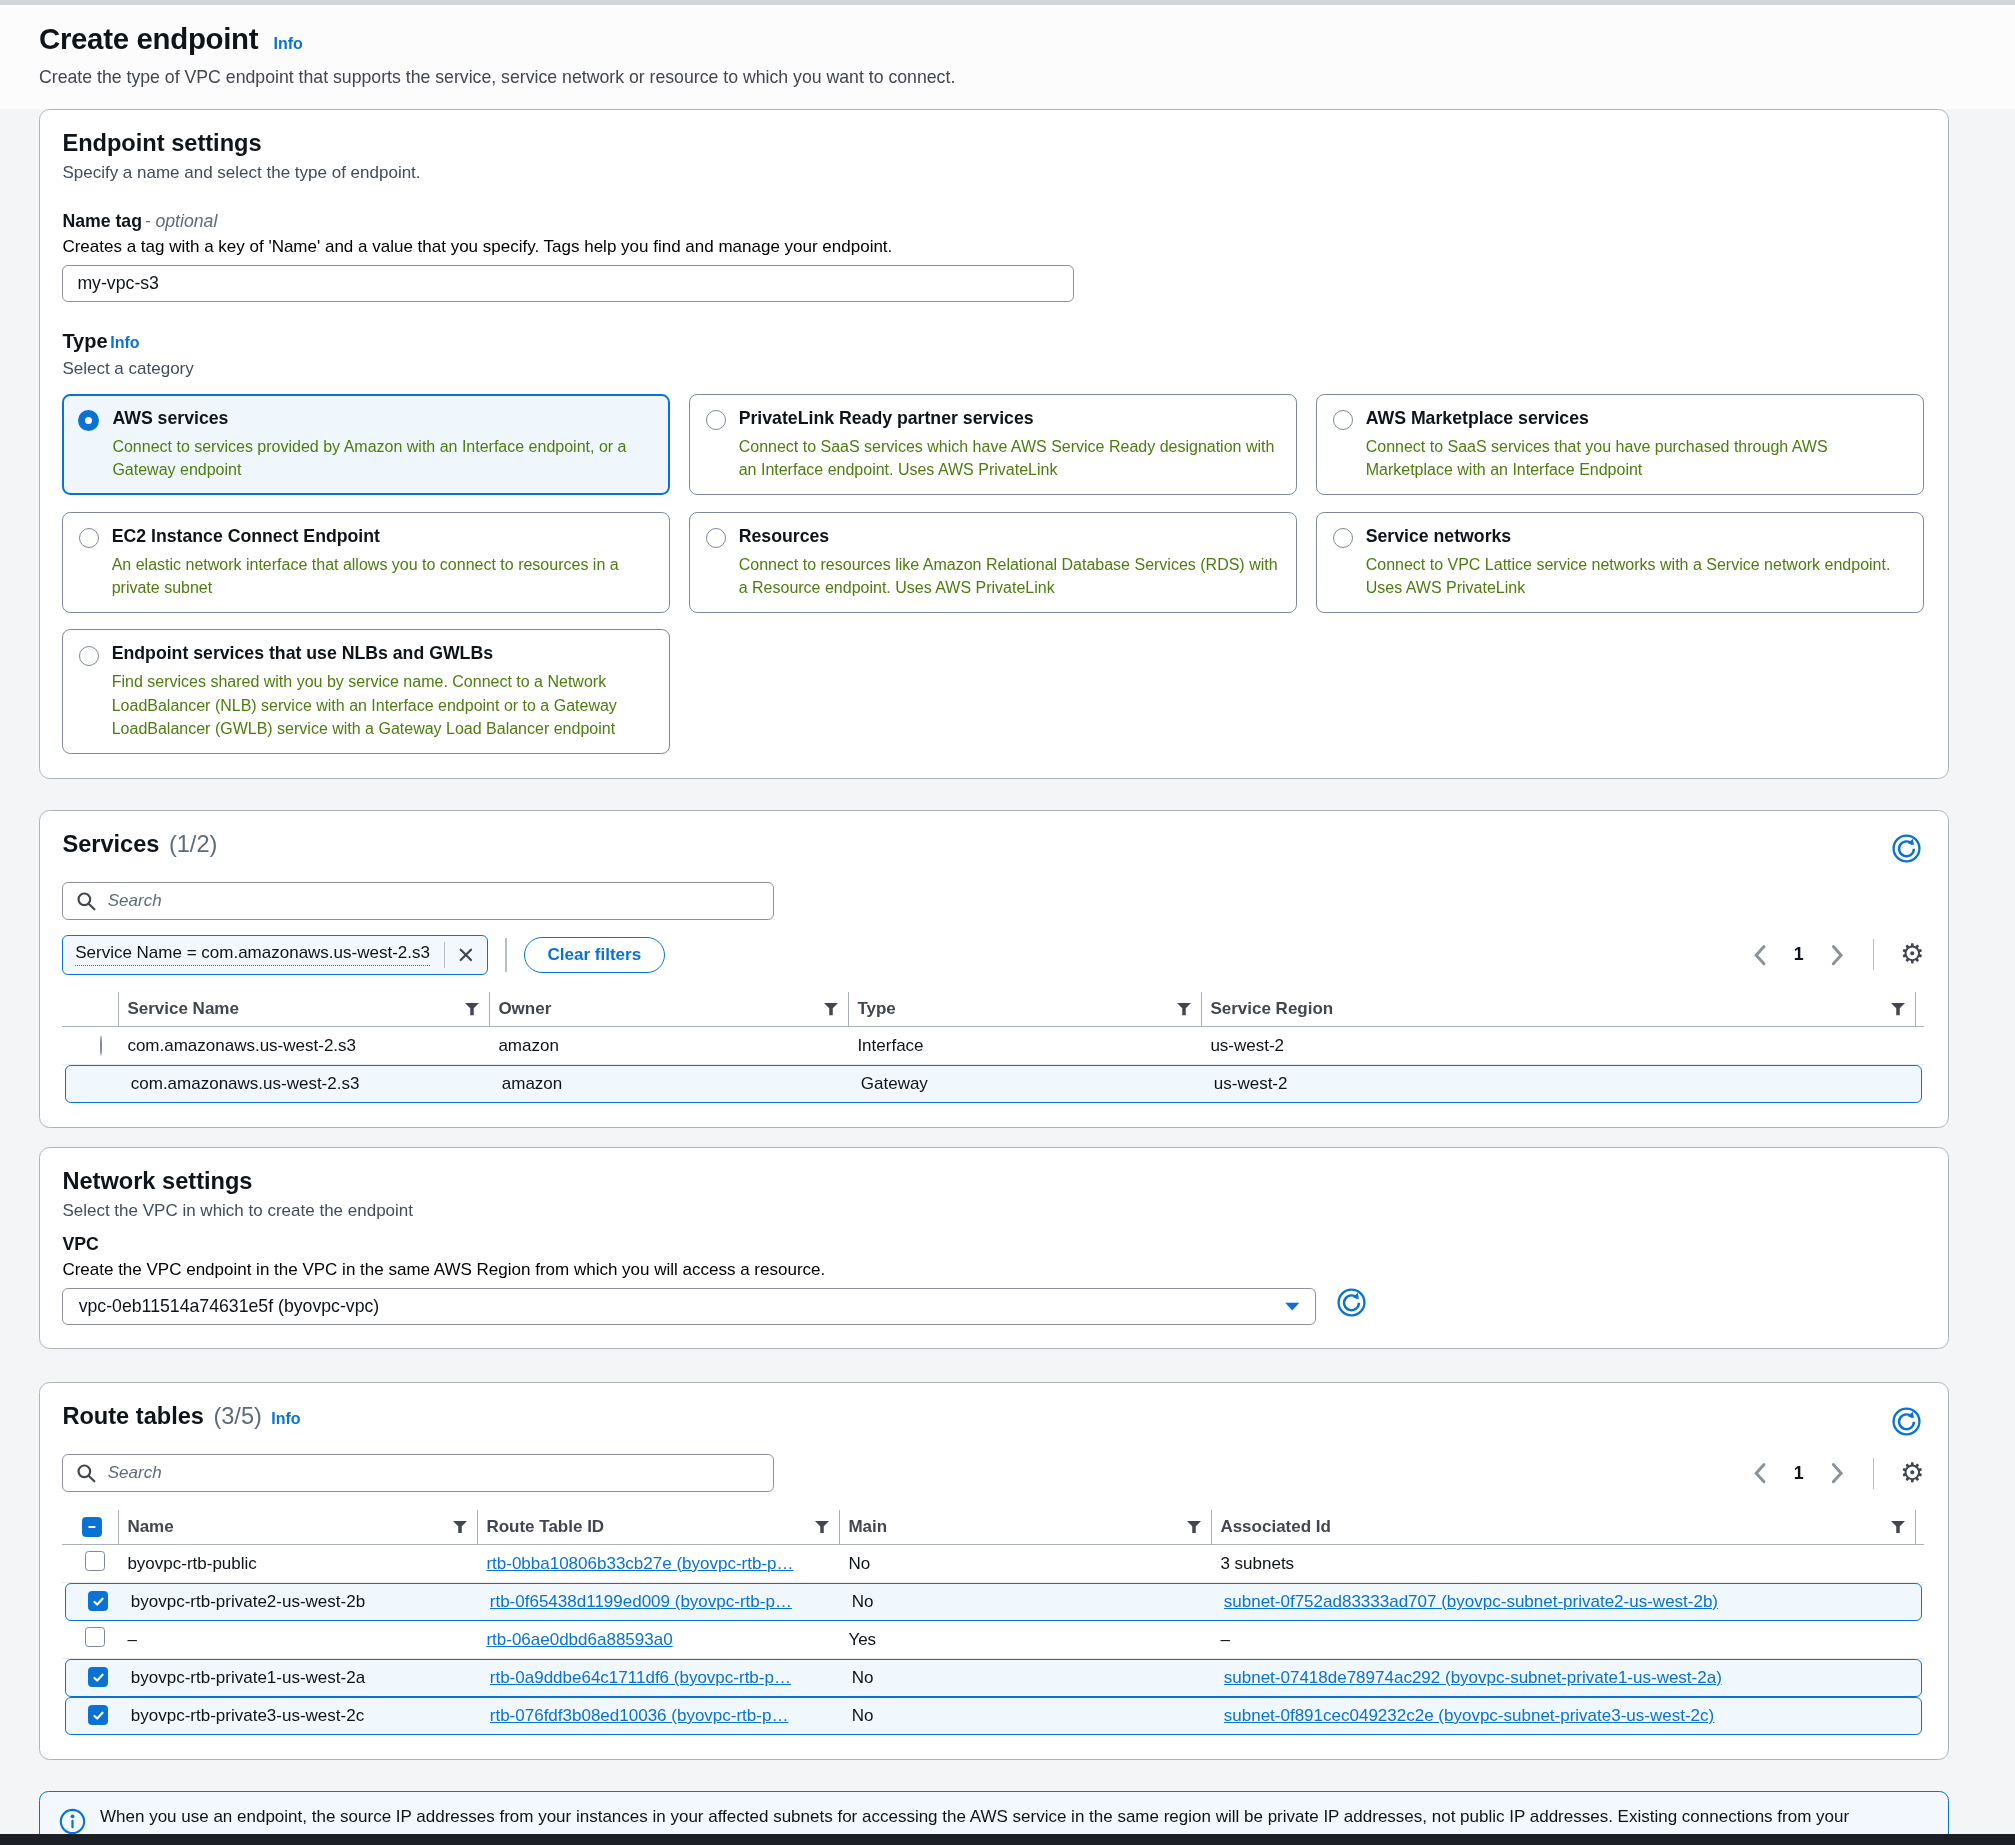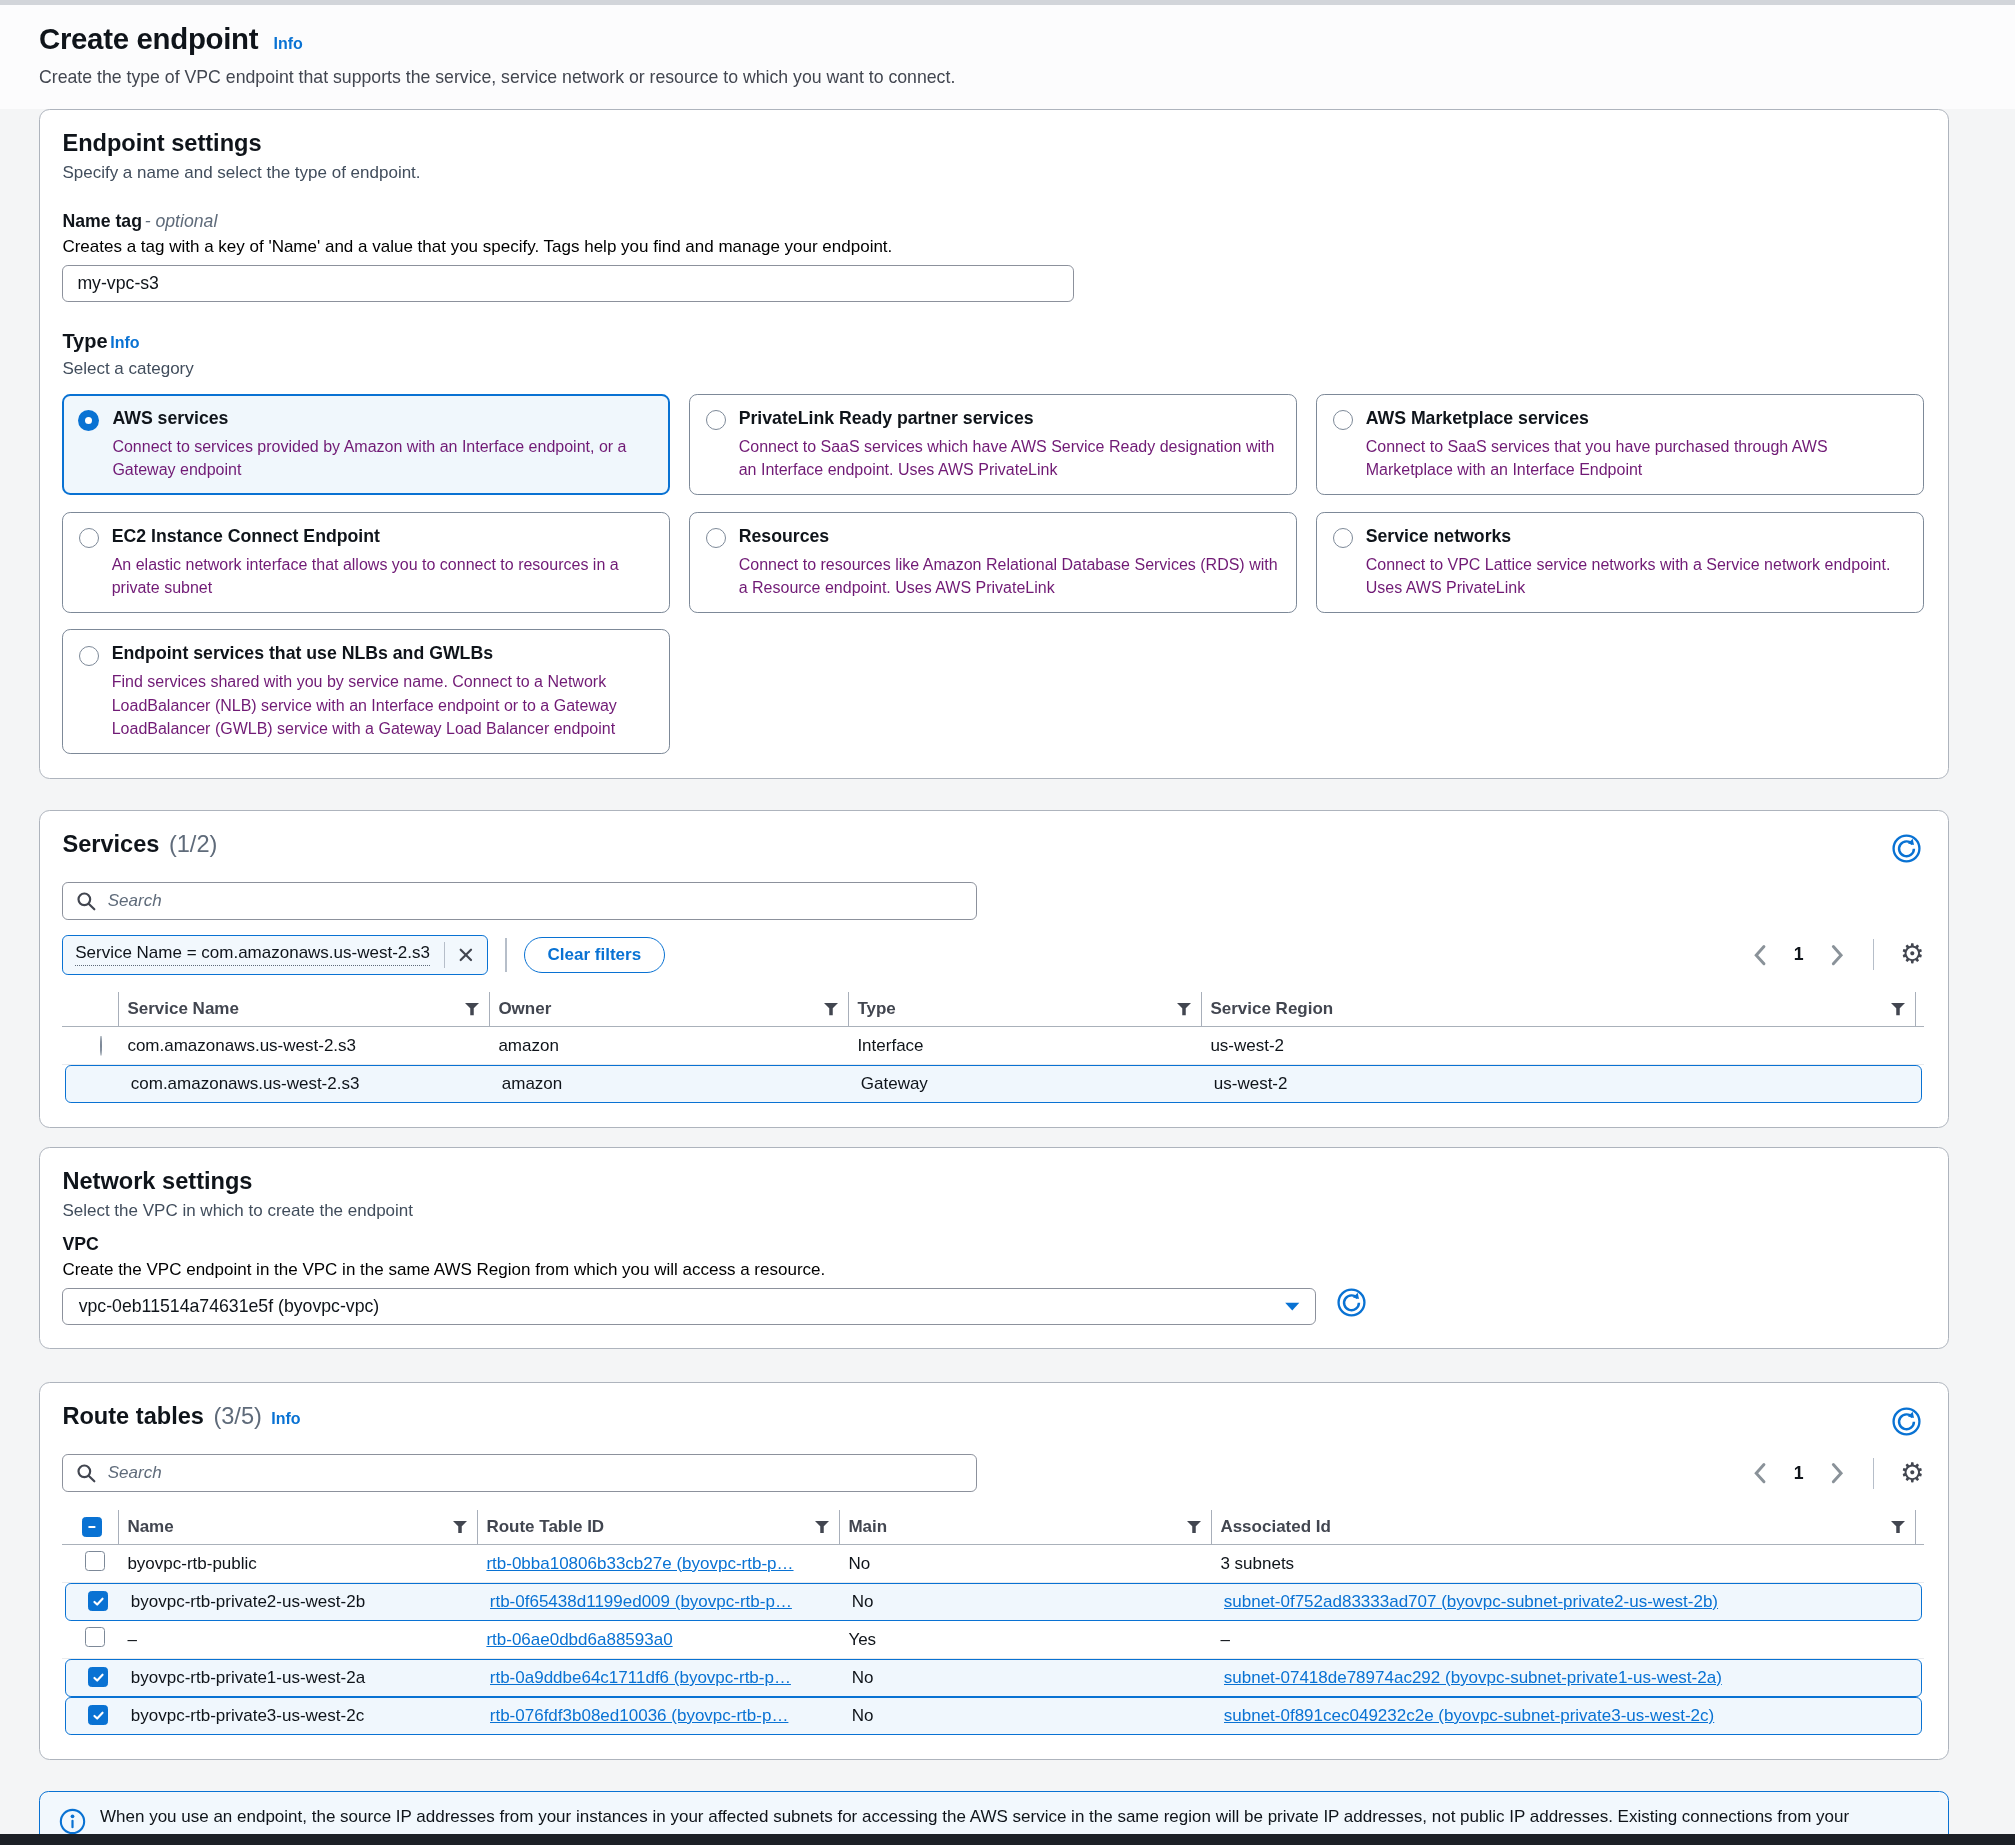--- a/index.html
+++ b/index.html
@@ -35,25 +35,25 @@
   .cards { margin-top:15.3px; display:grid; grid-template-columns:repeat(3,1fr); gap:16.5px 19px; }
   .card {
     border:1.2px solid #7d8998; border-radius:8.2px; background:#fff;
     padding:13px 15.3px; display:flex; gap:13px; cursor:pointer;
   }
   .card.sel { border:2.4px solid #0972d3; background:#f0f7fc; padding:11.8px 14px;justify-content:center; }
   .radio { width:20px; height:20px; min-width:20px; border-radius:50%; border:1.8px solid #7d8998; background:#fff; margin-top:2.4px; position:relative; }
   .radio.sel { border:none; background:#0972d3; width:21px; height:21px; min-width:21px; }
   .radio.sel::after { content:""; position:absolute; left:50%; top:50%; width:7px; height:7px; margin:-3.5px 0 0 -3.5px; background:#fff; border-radius:50%; }
   .card-title { font-size:17.7px; font-weight:700; }
-  .card-desc { margin-top:5.9px; font-size:16px; color:#701a75; line-height:1.45; }
+  .card-desc { margin-top:5.9px; font-size:16px; color:#4d7c0f; line-height:1.45; }
   .panel-head { display:flex; justify-content:space-between; align-items:flex-start; }
   .icon-btn { background:none; border:none; padding:2.4px; cursor:pointer; line-height:0; }
   .search-box {
-    margin-top:15.3px; width:915px; height:38px; border:1.2px solid #8c919c; border-radius:5.9px;
+    margin-top:15.3px; width:712px; height:38px; border:1.2px solid #8c919c; border-radius:5.9px;
     display:flex; align-items:center; padding:0 13px; gap:9.4px; background:#fff;
   }
   .search-box input {
     border:none; outline:none; flex:1; font-size:17px; color:#0f141a; background:transparent;
     font-family:"Liberation Sans","DejaVu Sans",sans-serif;
   }
   .search-box input::placeholder { font-style:italic; color:#5f6b7a; }
   .toolbar-row { margin-top:15.3px; display:flex; align-items:center; }
   .token {
     display:inline-flex; align-items:center; gap:11.8px; background:#f2f8fd;

